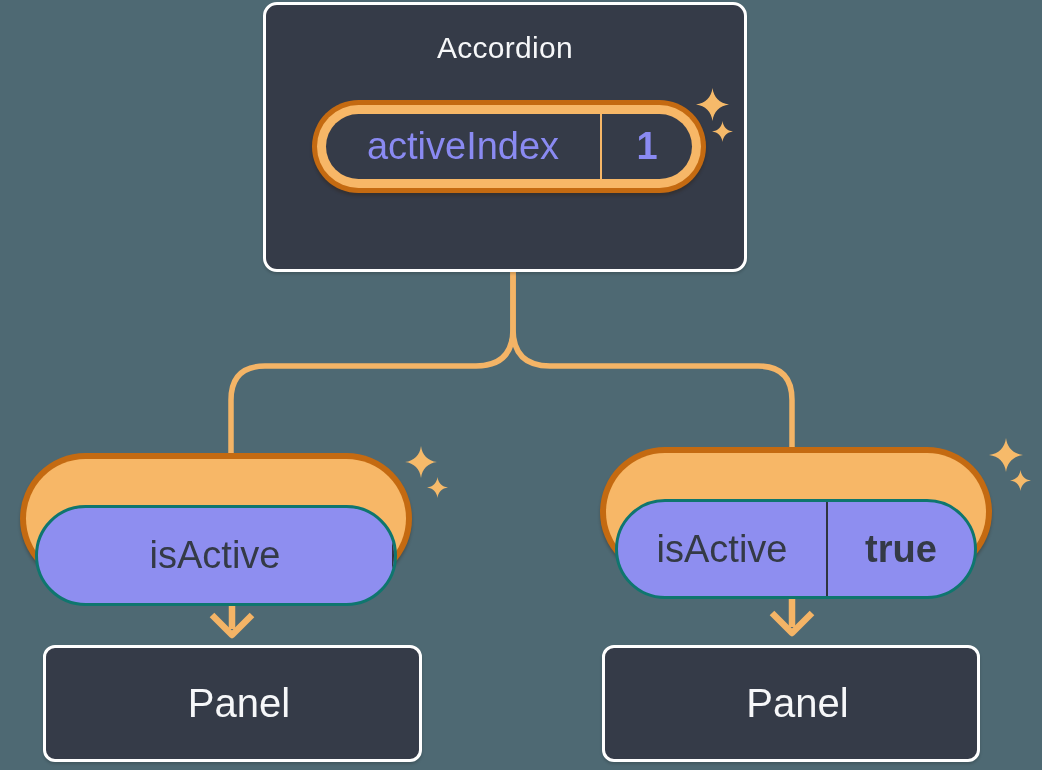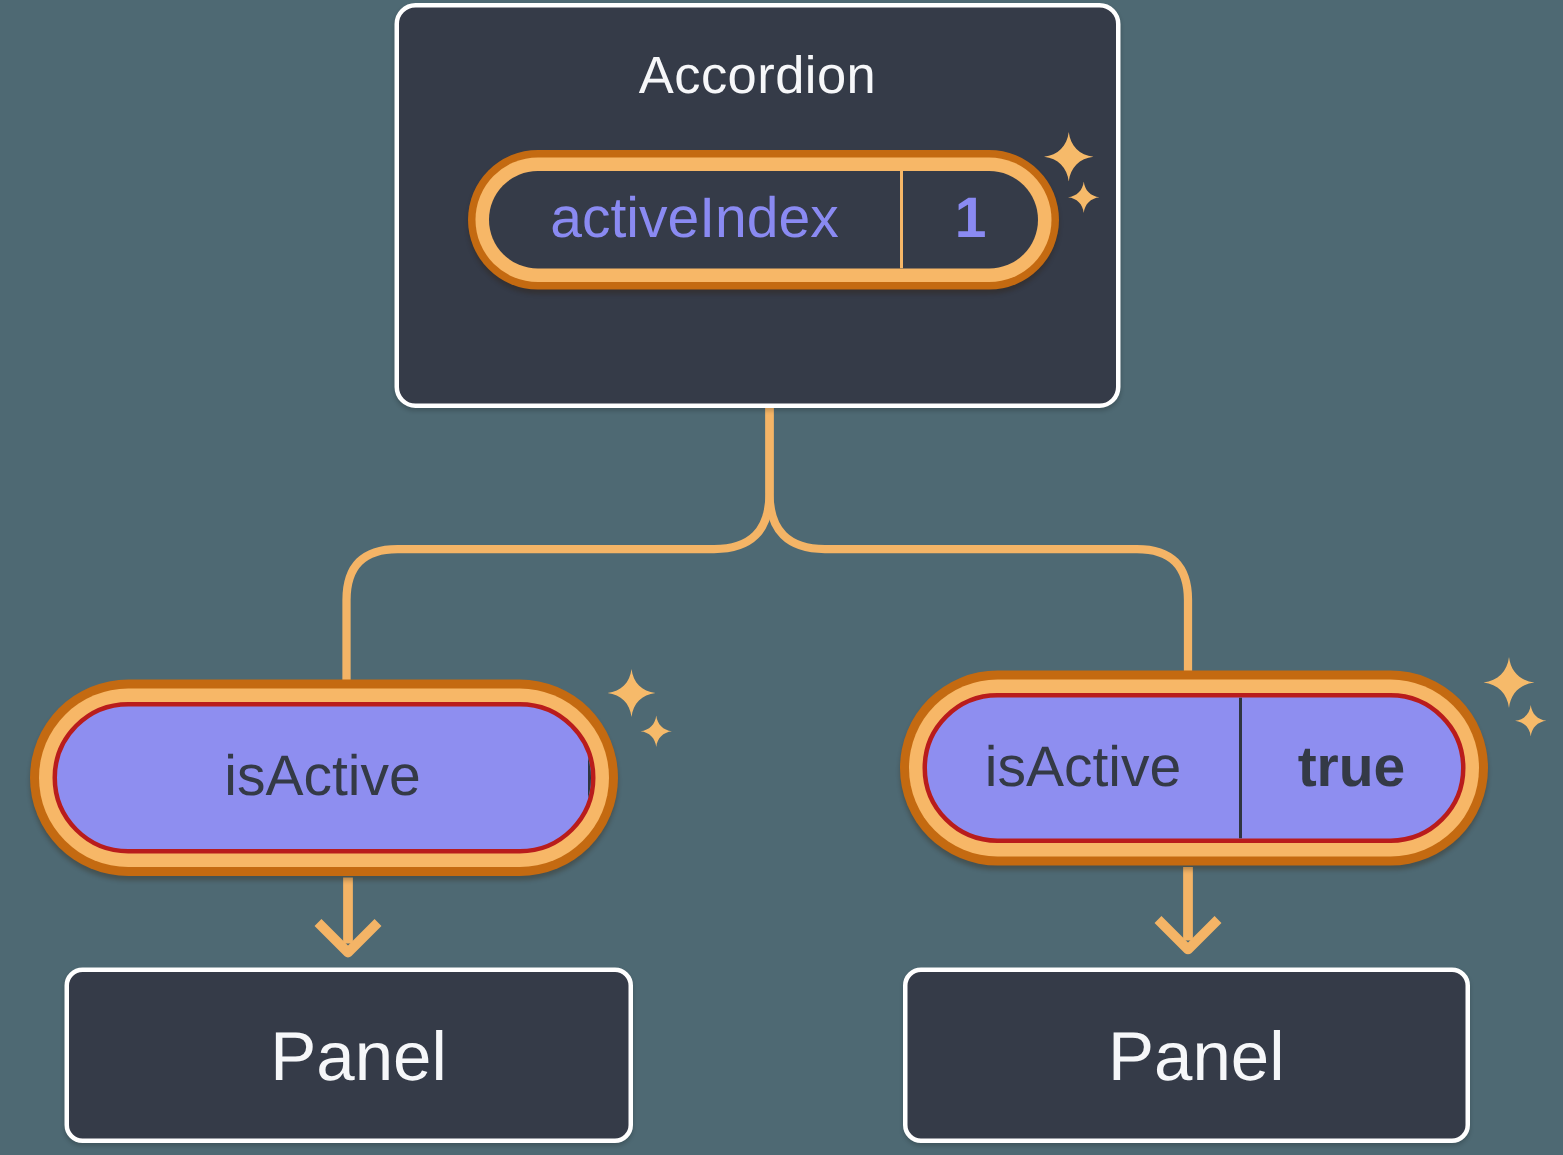--- a/index.html
+++ b/index.html
@@ -10,45 +10,45 @@
   }
   .lines-svg { position:absolute; left:0; top:0; z-index:1; pointer-events:none; }
 
   .card {
     position:absolute; z-index:2; box-sizing:border-box;
     background:#353b48; border:3px solid #ffffff; border-radius:14px;
     box-shadow:0 2px 3px rgba(0,0,0,0.18);
   }
   #accordion-card { left:263px; top:2px; width:484px; height:270px; }
   .card-title {
-    text-align:center; padding-top:28px; font-size:35px; line-height:1;
+    text-align:center; padding-top:28px; font-size:30px; line-height:1;
     color:#f6f7f9; font-weight:400; letter-spacing:0.3px;
   }
   #panel-left  { left:43px;  top:645px; width:379px; height:117px; border-radius:12px; }
   #panel-right { left:602px; top:645px; width:378px; height:117px; border-radius:12px; }
   .panel-title {
     display:flex; height:100%; align-items:center; justify-content:center;
-    font-size:46px; color:#f6f7f9; font-weight:400;padding-left:13px;
+    font-size:40px; color:#f6f7f9; font-weight:400;padding-left:13px;
   }
 
   .pill-outer {
     position:absolute; z-index:2; box-sizing:border-box;
     background:#c46a11; border-radius:999px; padding:5px;
     box-shadow:0 3px 3px rgba(45,25,0,0.28);
   }
   .pill-ring {
     background:#f7b767; border-radius:999px; height:100%;
     box-sizing:border-box; padding:9px;
   }
   .pill-core {
     border-radius:999px; height:100%; box-sizing:border-box;
     display:flex; align-items:stretch; overflow:hidden;
   }
   .pill-core.state { background:#353b48; }
-  .pill-core.prop  { background:#8e8ef0; border:3px solid #b91c1c; }
+  .pill-core.prop  { background:#8e8ef0; border:3px solid #0f766e;margin-top:37px; }
 
   .pill-label, .pill-value { display:flex; align-items:center; justify-content:center; }
   .pill-label { flex:1; font-size:38px; }
   .pill-value { font-weight:700; font-size:38px; }
   .state .pill-label, .state .pill-value { color:#8a8af2; }
   .prop  .pill-label, .prop  .pill-value { color:#343a46; }
   .state .pill-value { width:90px; }
   .prop  .pill-value { width:146px; }
   .pill-divider { width:2px; }
   .state .pill-divider { background:#f7b767; }

